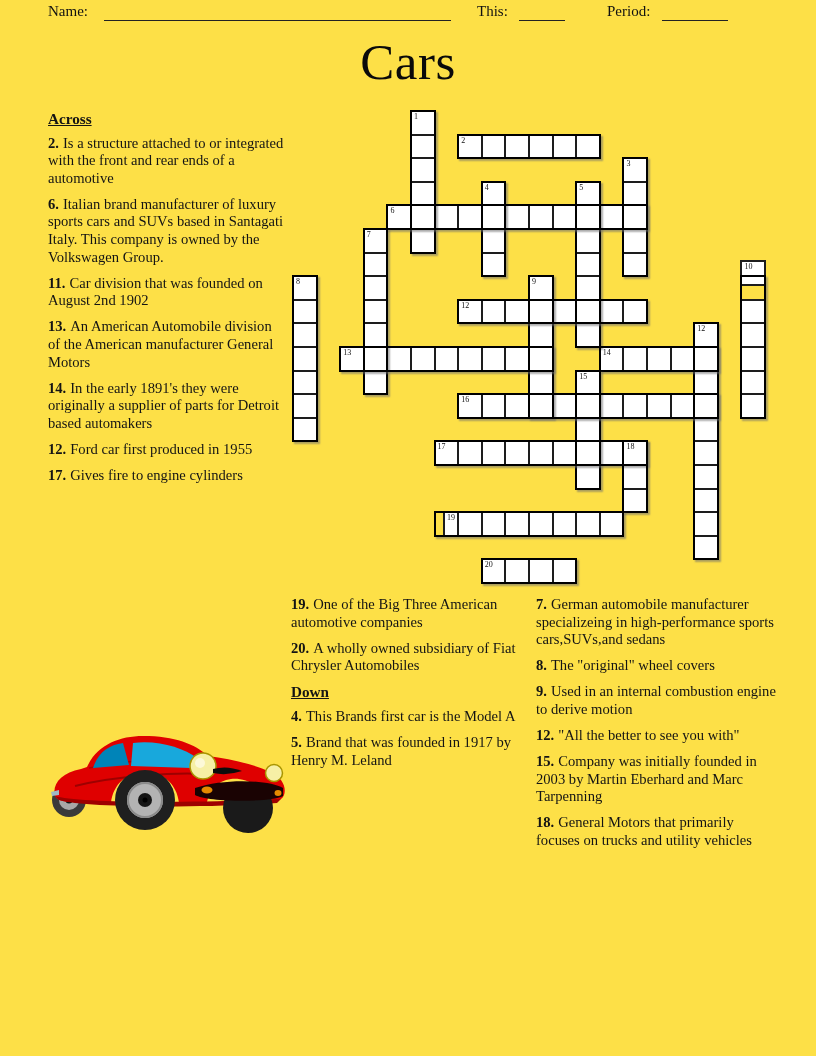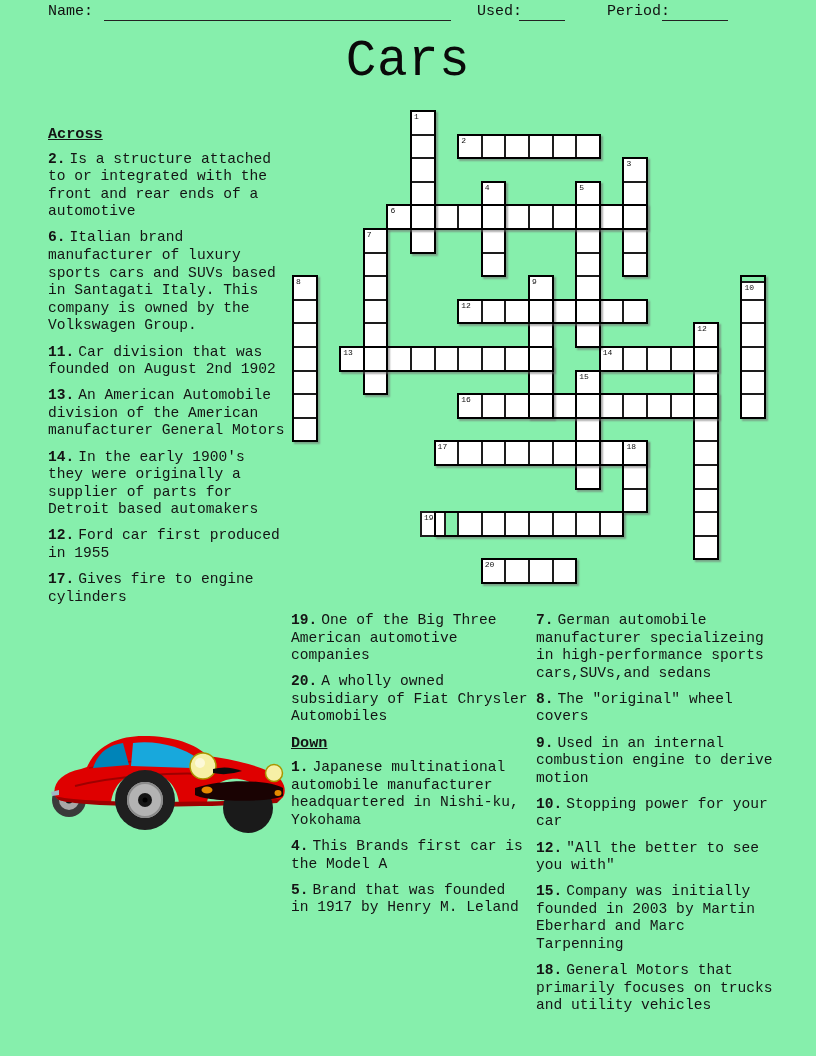--- a/index.html
+++ b/index.html
@@ -1,25 +1,25 @@
 <!DOCTYPE html>
 <html><head>
 <meta charset="utf-8">
 <style>
   html,body{margin:0;padding:0;background:#fff;}
-  #page{position:relative;width:816px;height:1056px;background:#86efac;overflow:hidden;
-        font-family:Liberation Mono, monospace;color:#111;}
+  #page{position:relative;width:816px;height:1056px;background:#fde047;overflow:hidden;
+        font-family:Liberation Serif, serif;color:#111;}
   
   .hlabel{position:absolute;top:3px;font-size:15px;color:#111;}
   .hline{position:absolute;top:6px;height:14px;border-bottom:1.6px solid #222;}
   
   #title{position:absolute;top:33px;left:0;width:100%;text-align:center;
          font-size:51px;font-weight:500;letter-spacing:0.5px;color:#0a0a0a;}
   
-  .cluecol{position:absolute;font-size:14.6px;line-height:17.6px;color:#141414;margin-top:16px;}
+  .cluecol{position:absolute;font-size:14.6px;line-height:17.6px;color:#141414;}
   #col-across{left:48px;top:110px;width:237px;}
   #col-mid{left:291px;top:596px;width:240px;}
   #col-right{left:536px;top:596px;width:243px;}
   .sechead{font-weight:bold;text-decoration:underline;font-size:15.2px;margin:0 0 7px 0;}
   .clue{margin:0 0 8.5px 0;}
   .clue b{margin-right:4px;}
   
   #grid{position:absolute;left:292px;top:110px;width:475px;height:475px;}
   .cell{position:absolute;width:25.6px;height:25.6px;box-sizing:border-box;
         border:2px solid #1d1d1d;background:#fff;}
@@ -30,21 +30,21 @@
   #car{position:absolute;left:45px;top:716px;width:245px;height:120px;}
 </style>
 </head>
 <body>
 
 <div id="page">
 
   <div>
     <span class="hlabel" style="left:48px">Name:</span>
     <span class="hline" style="left:104px;width:347px"></span>
-    <span class="hlabel" style="left:477px">Used:</span>
+    <span class="hlabel" style="left:477px">This:</span>
     <span class="hline" style="left:519px;width:46px"></span>
     <span class="hlabel" style="left:607px">Period:</span>
     <span class="hline" style="left:662px;width:66px"></span>
   </div>
 
   <div id="title">Cars</div>
 
   <div id="grid">
       <div class="cell" style="left: 118px; top: 0px;">
         <span class="cellnum">1</span>
@@ -112,21 +112,21 @@
       <div class="cell" style="left: 0px; top: 283.2px;"></div>
       <div class="cell" style="left: 0px; top: 306.8px;"></div>
       <div class="cell" style="left: 236px; top: 165.2px;">
         <span class="cellnum">9</span>
       </div>
       <div class="cell" style="left: 236px; top: 188.8px;"></div>
       <div class="cell" style="left: 236px; top: 212.4px;"></div>
       <div class="cell" style="left: 236px; top: 236px;"></div>
       <div class="cell" style="left: 236px; top: 259.6px;"></div>
       <div class="cell" style="left: 236px; top: 283.2px;"></div>
-      <div class="cell" style="left: 448.4px; top: 171px;">
+      <div class="cell" style="left: 448.4px; top: 150px;">
         <span class="cellnum">10</span>
       </div>
       <div class="cell" style="left: 448.4px; top: 188.8px;"></div>
       <div class="cell" style="left: 448.4px; top: 212.4px;"></div>
       <div class="cell" style="left: 448.4px; top: 236px;"></div>
       <div class="cell" style="left: 448.4px; top: 259.6px;"></div>
       <div class="cell" style="left: 448.4px; top: 283.2px;"></div>
       <div class="cell" style="left: 165.2px; top: 188.8px;">
         <span class="cellnum">12</span>
       </div>
@@ -186,21 +186,21 @@
       <div class="cell" style="left: 188.8px; top: 330.4px;"></div>
       <div class="cell" style="left: 212.4px; top: 330.4px;"></div>
       <div class="cell" style="left: 236px; top: 330.4px;"></div>
       <div class="cell" style="left: 259.6px; top: 330.4px;"></div>
       <div class="cell" style="left: 306.8px; top: 330.4px;"></div>
       <div class="cell" style="left: 330.4px; top: 330.4px;">
         <span class="cellnum">18</span>
       </div>
       <div class="cell" style="left: 330.4px; top: 354px;"></div>
       <div class="cell" style="left: 330.4px; top: 377.6px;"></div>
-      <div class="cell" style="left: 128px; top: 401.2px; text-align: center;">
+      <div class="cell" style="left: 151px; top: 401.2px; text-align: center;">
         <span class="cellnum">19</span>
       </div>
       <div class="cell" style="left: 165.2px; top: 401.2px;"></div>
       <div class="cell" style="left: 188.8px; top: 401.2px;"></div>
       <div class="cell" style="left: 212.4px; top: 401.2px;"></div>
       <div class="cell" style="left: 236px; top: 401.2px;"></div>
       <div class="cell" style="left: 259.6px; top: 401.2px;"></div>
       <div class="cell" style="left: 283.2px; top: 401.2px;"></div>
       <div class="cell" style="left: 306.8px; top: 401.2px;"></div>
       <div class="cell" style="left: 188.8px; top: 448.4px;">
@@ -230,39 +230,37 @@
       <div class="word-outline" style="left: 141.6px; top: 401.2px; width: 190.8px; height: 25.6px;"></div>
       <div class="word-outline" style="left: 188.8px; top: 448.4px; width: 96.4px; height: 25.6px;"></div>
     </div>
 
   <div id="col-across" class="cluecol">
     <p class="sechead">Across</p>
     <p class="clue"><b>2.</b><span>Is a structure attached to or integrated with the front and rear ends of a automotive</span></p>
     <p class="clue"><b>6.</b><span>Italian brand manufacturer of luxury sports cars and SUVs based in Santagati Italy. This company is owned by the Volkswagen Group.</span></p>
     <p class="clue"><b>11.</b><span>Car division that was founded on August 2nd 1902</span></p>
     <p class="clue"><b>13.</b><span>An American Automobile division of the American manufacturer General Motors</span></p>
-    <p class="clue"><b>14.</b><span>In the early 1900's they were originally a supplier of parts for Detroit based automakers</span></p>
+    <p class="clue"><b>14.</b><span>In the early 1891's they were originally a supplier of parts for Detroit based automakers</span></p>
     <p class="clue"><b>12.</b><span>Ford car first produced in 1955</span></p>
     <p class="clue"><b>17.</b><span>Gives fire to engine cylinders</span></p>
   </div>
 
   <div id="col-mid" class="cluecol">
     <p class="clue"><b>19.</b><span>One of the Big Three American automotive companies</span></p>
     <p class="clue"><b>20.</b><span>A wholly owned subsidiary of Fiat Chrysler Automobiles</span></p>
     <p class="sechead">Down</p>
-    <p class="clue"><b>1.</b><span>Japanese multinational automobile manufacturer headquartered in Nishi-ku, Yokohama</span></p>
     <p class="clue"><b>4.</b><span>This Brands first car is the Model A</span></p>
     <p class="clue"><b>5.</b><span>Brand that was founded in 1917 by Henry M. Leland</span></p>
   </div>
 
   <div id="col-right" class="cluecol">
     <p class="clue"><b>7.</b><span>German automobile manufacturer specializeing in high-performance sports cars,SUVs,and sedans</span></p>
     <p class="clue"><b>8.</b><span>The "original" wheel covers</span></p>
     <p class="clue"><b>9.</b><span>Used in an internal combustion engine to derive motion</span></p>
-    <p class="clue"><b>10.</b><span>Stopping power for your car</span></p>
     <p class="clue"><b>12.</b><span>"All the better to see you with"</span></p>
     <p class="clue"><b>15.</b><span>Company was initially founded in 2003 by Martin Eberhard and Marc Tarpenning</span></p>
     <p class="clue"><b>18.</b><span>General Motors that primarily focuses on trucks and utility vehicles</span></p>
   </div>
 
   <svg id="car" viewBox="0 0 245 120" xmlns="http://www.w3.org/2000/svg">
 
     <g>
       <circle cx="24" cy="84" r="17" fill="#3a3a3a"></circle>
       <circle cx="24" cy="84" r="10" fill="#a8a8a8"></circle>

